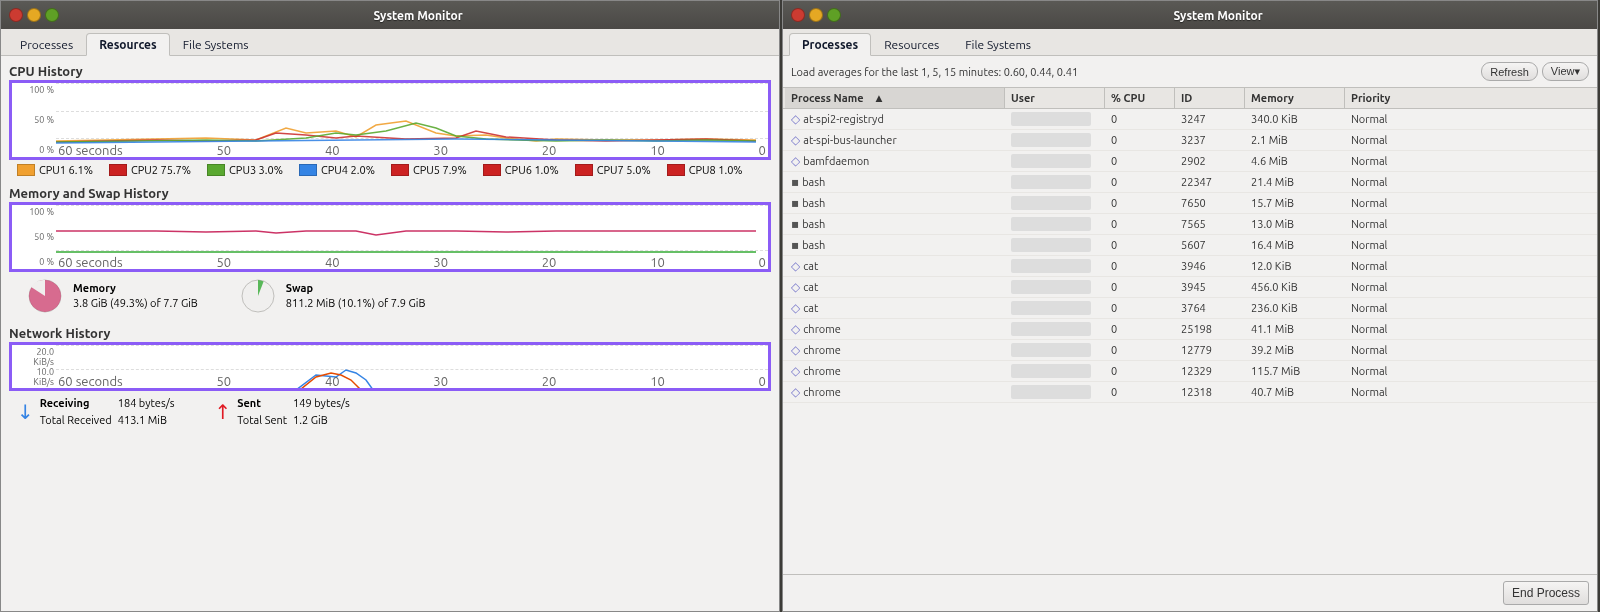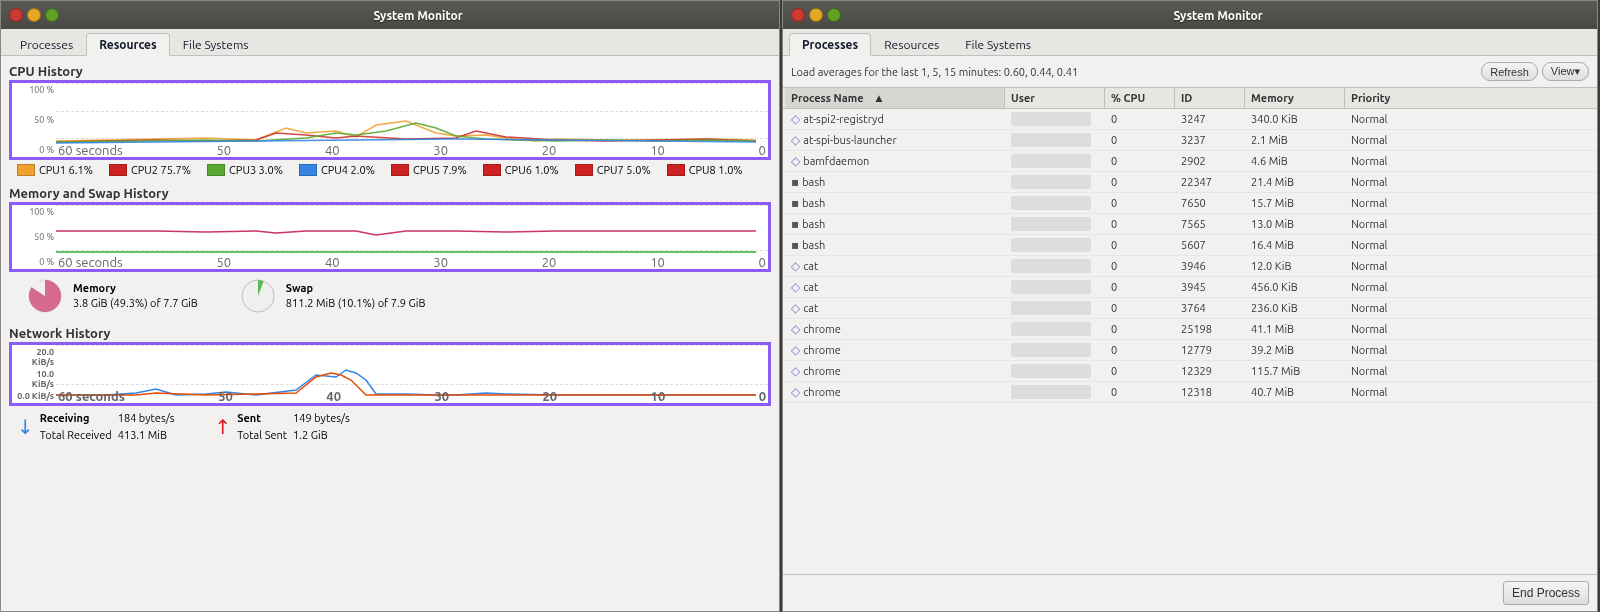--- a/index.html
+++ b/index.html
@@ -451,21 +451,21 @@
           <div class="disk-text">
             <div class="disk-label">Swap</div>
             <div>811.2 MiB (10.1%) of 7.9 GiB</div>
           </div>
         </div>
       </div>
     </div>
 
     <div>
       <div class="section-title">Network History</div>
-      <div class="chart-container" style="height:64px;font-weight:bold;">
+      <div class="chart-container" style="height:49px;">
         <div class="chart-labels-y">
           <span>20.0 KiB/s</span>
           <span>10.0 KiB/s</span>
           <span>0.0 KiB/s</span>
         </div>
         <div class="chart-area">
           <div class="chart-gridlines">
             <div class="gridline"></div>
             <div class="gridline"></div>
           </div>

